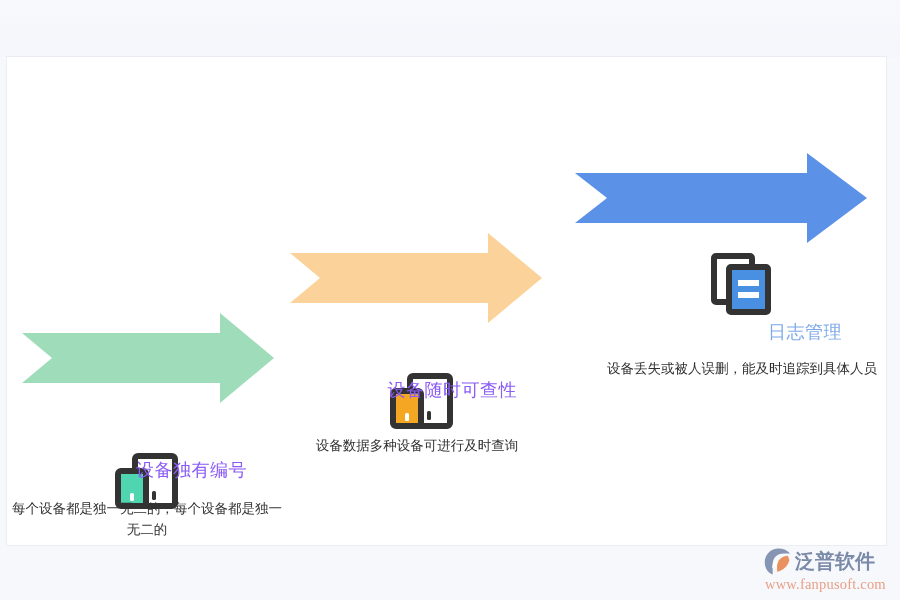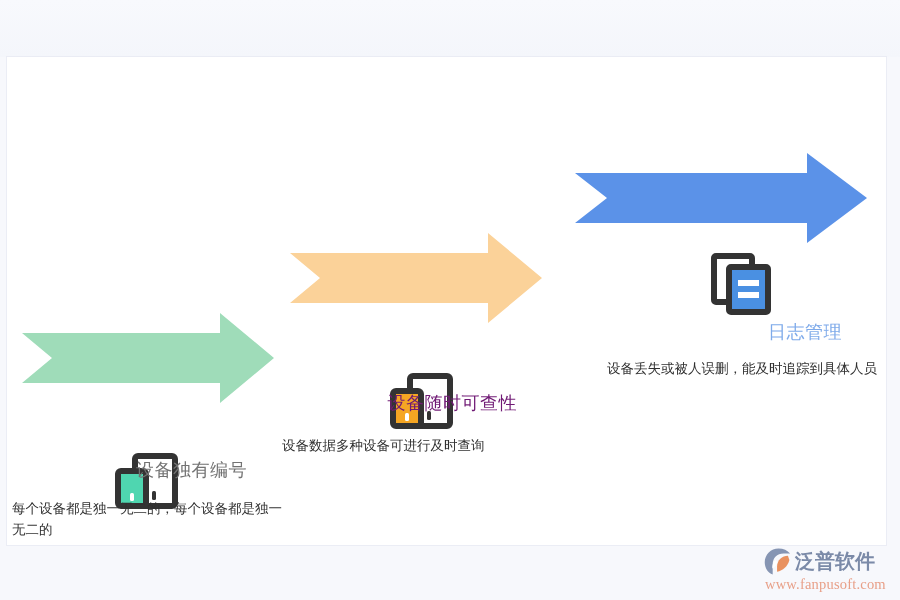--- a/index.html
+++ b/index.html
@@ -64,25 +64,25 @@
     letter-spacing: 0.5px;
     text-align: right;
     white-space: nowrap;
     font-weight: 400;
   }
   .step-desc {
     position: absolute;
     font-size: 13.5px;
     line-height: 21px;
     color: #303030;
-    text-align: left;
-  }
-
-  .title-green { color: #737373; }
-  .title-orange { color: #701a75; margin-top: 13px; }
+    text-align: center;
+  }
+
+  .title-green { color: #8b5cf6; }
+  .title-orange { color: #8b5cf6; }
   .title-blue  { color: #7eaaea; }
 
   
   .logo {
     position: absolute;
     left: 757px;
     top: 489px;
     width: 140px;
     height: 48px;
   }

